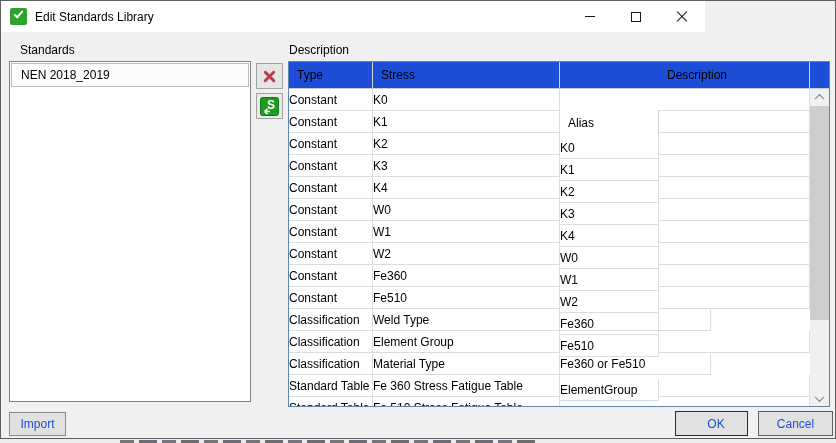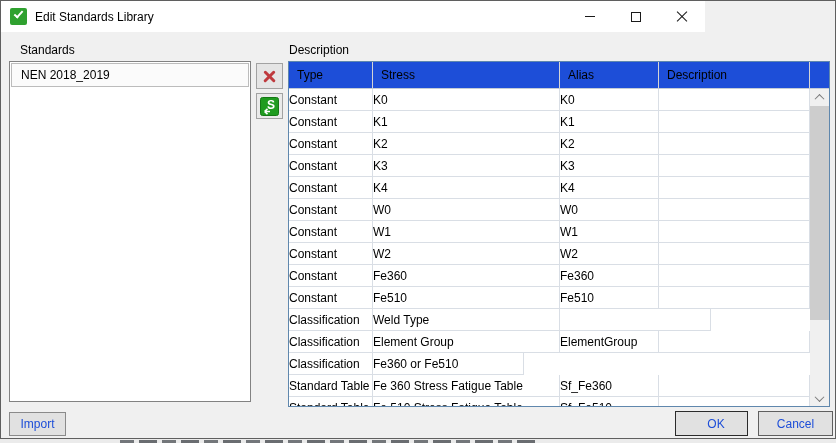--- a/index.html
+++ b/index.html
@@ -89,21 +89,21 @@
     overflow: hidden;
   }
   .grid-row { display: flex; height: 22px; }
   .cell {
     height: 100%; font-size: 12px; color: #000; padding: 4px 0 0 0;
     border-right: 1px solid #d9dee5; border-bottom: 1px solid #d9dee5;
     overflow: hidden; white-space: nowrap;
   }
   .c0 { width: 84px; }
   .c1 { width: 187px; }
-  .c2 { width: 99px; }
+  .c2 { width: 99px; margin-top: 48px; }
   .c3 { width: 151px; }
   
   .vscroll {
     position: absolute; right: 0; top: 27px; width: 19px; height: 317px;
     background: #f0f0f0;
   }
   .sb-btn {
     position: absolute; left: 0; width: 19px; height: 16px; background: #f0f0f0;
     display: flex; align-items: center; justify-content: center;
   }
@@ -274,20 +274,21 @@
 
   <div class="grid-row">
     <div class="cell c0">Classification</div>
     <div class="cell c1">Element Group</div>
     <div class="cell c2">ElementGroup</div>
     <div class="cell c3"></div>
   </div>
 
   <div class="grid-row">
     <div class="cell c0">Classification</div>
+    <div class="cell c1">Material Type</div>
     <div class="cell c3">Fe360 or Fe510</div>
   </div>
 
   <div class="grid-row">
     <div class="cell c0">Standard Table</div>
     <div class="cell c1">Fe 360 Stress Fatigue Table</div>
     <div class="cell c2">Sf_Fe360</div>
     <div class="cell c3"></div>
   </div>
 

